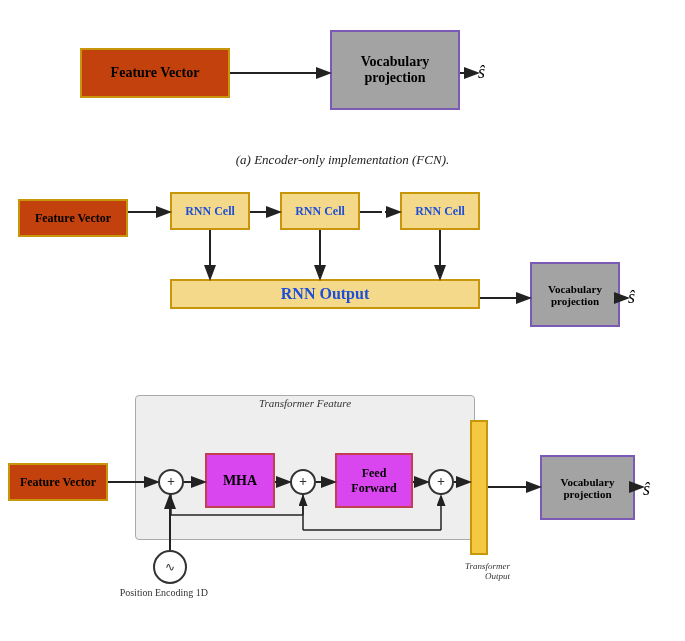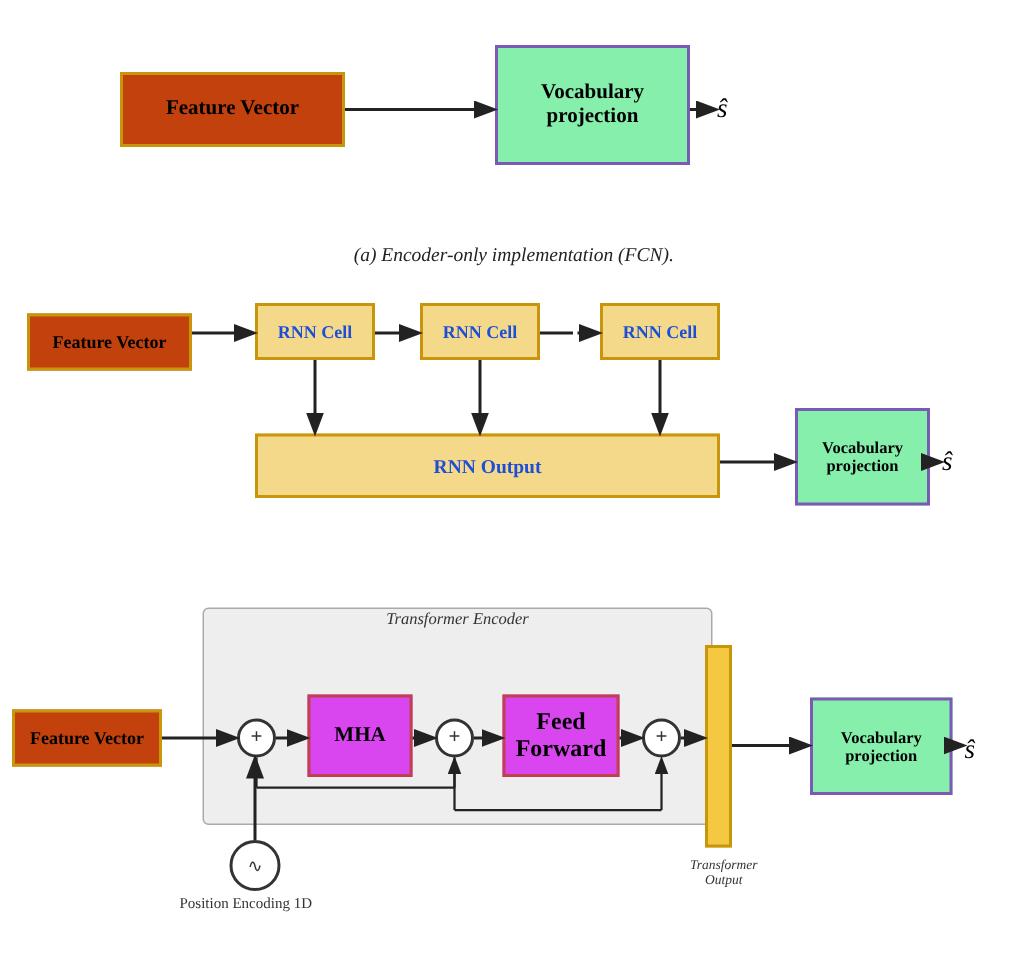--- a/index.html
+++ b/index.html
@@ -29,42 +29,42 @@
     }
     .section-c {
       position: relative;
       height: 260px;
       margin: 0 auto;
     }
     .caption {
       text-align: center;
       font-size: 13px;
       font-style: italic;
-      margin-top: 12px;
+      margin-top: 2px;
       margin-bottom: 6px;
       color: #222;
     }
     
     .box {
       position: absolute;
       display: flex;
       align-items: center;
       justify-content: center;
       text-align: center;
       font-size: 13px;
       font-weight: bold;
       border: 2px solid;
     }
     .box-orange {
       background: #c2410c;
       border-color: #c8960a;
       color: #000;
     }
     .box-purple {
-      background: #86efac;
+      background: #a3a3a3;
       border-color: #7a5ab5;
       color: #000;
     }
     .box-pink {
       background: #d946ef;
       border-color: #c04050;
       color: #000;
     }
     .box-light-orange {
       background: #f5d98a;
@@ -151,21 +151,21 @@
   <div class="section-b" style="margin-top:4px;">
 
     <div class="box box-orange" style="left:18px; top:25px; width:110px; height:38px; font-size:12px;">Feature Vector</div>
 
     <div class="box box-light-orange" style="left:170px; top:18px; width:80px; height:38px; font-size:12px;">RNN Cell</div>
 
     <div class="box box-light-orange" style="left:280px; top:18px; width:80px; height:38px; font-size:12px;">RNN Cell</div>
 
     <div class="box box-light-orange" style="left:400px; top:18px; width:80px; height:38px; font-size:12px;">RNN Cell</div>
 
-    <div class="box box-light-orange" style="left:170px; top:105px; width:310px; height:43px; font-size:13px;">RNN Output</div>
+    <div class="box box-light-orange" style="left:170px; top:105px; width:310px; height:30px; font-size:16px;">RNN Output</div>
 
     <div class="box box-purple" style="left:530px; top:88px; width:90px; height:65px; font-size:11px; white-space:pre-line;">Vocabulary
 projection</div>
 
     <div style="position:absolute; left:628px; top:113px; font-size:18px; font-style:italic;">ŝ</div>
 
     <svg class="svg-overlay">
       <defs>
         <marker id="arrow2" markerWidth="8" markerHeight="8" refX="6" refY="3" orient="auto">
           <path d="M0,0 L0,6 L8,3 z" fill="#222"></path>
@@ -188,37 +188,37 @@
       <line x1="480" y1="124" x2="528" y2="124" stroke="#222" stroke-width="2" marker-end="url(#arrow2)"></line>
 
       <line x1="620" y1="124" x2="626" y2="124" stroke="#222" stroke-width="2" marker-end="url(#arrow2)"></line>
     </svg>
   </div>
 
 
   <div class="section-c" style="margin-top:6px;">
 
     <div class="transformer-bg" style="left:135px; top:30px; width:340px; height:145px;"></div>
-    <div class="transformer-label" style="left:135px; top:32px; width:340px;">Transformer Encoder</div>
+    <div class="transformer-label" style="left:135px; top:32px; width:340px;">Transformer Feature</div>
 
     <div class="box box-orange" style="left:8px; top:98px; width:100px; height:38px; font-size:12px;">Feature Vector</div>
 
     <div class="circle-node" style="left:158px; top:104px; width:26px; height:26px;">+</div>
 
     <div class="box box-pink" style="left:205px; top:88px; width:70px; height:55px; font-size:14px;">MHA</div>
 
     <div class="circle-node" style="left:290px; top:104px; width:26px; height:26px;">+</div>
 
-    <div class="box box-pink" style="left:335px; top:88px; width:78px; height:55px; font-size:16px; white-space:pre-line;">Feed
+    <div class="box box-pink" style="left:335px; top:88px; width:78px; height:55px; font-size:12px; white-space:pre-line;">Feed
 Forward</div>
 
     <div class="circle-node" style="left:428px; top:104px; width:26px; height:26px;">+</div>
 
     <div style="position:absolute; left:470px; top:55px; width:18px; height:135px; background:#f5c842; border:2px solid #c8960a;"></div>
-    <div class="transformer-label" style="left:455px; top:196px; width:55px; font-size:9px; white-space:pre-line; text-align:center;">Transformer
+    <div class="transformer-label" style="left:455px; top:196px; width:55px; font-size:9px; white-space:pre-line; text-align:right;">Transformer
 Output</div>
 
     <div class="box box-purple" style="left:540px; top:90px; width:95px; height:65px; font-size:11px; white-space:pre-line;">Vocabulary
 projection</div>
 
     <div style="position:absolute; left:643px; top:114px; font-size:18px; font-style:italic;">ŝ</div>
 
     <div class="pos-enc-circle" style="left:153px; top:185px; width:34px; height:34px; font-size:12px;">∿</div>
     <div style="position:absolute; left:108px; top:222px; width:100px; font-size:10px; text-align:right; color:#333;">Position Encoding 1D</div>
 

